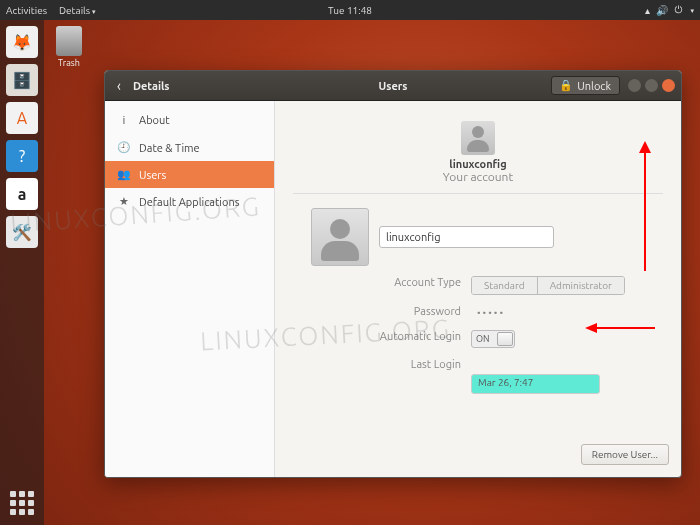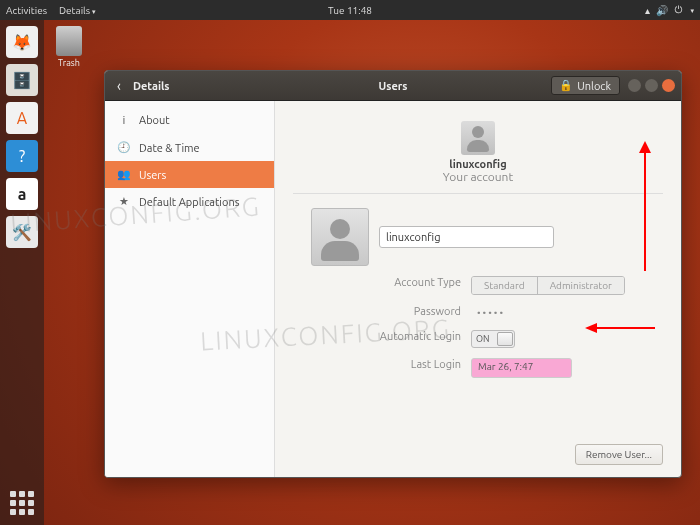--- a/index.html
+++ b/index.html
@@ -118,26 +118,26 @@
   .switch {
     width: 44px; height: 18px; background: #eee; border: 1px solid #bbb;
     border-radius: 3px; position: relative; font-size: 9px; color: #555;
     display: flex; align-items: center; padding-left: 4px; cursor: pointer;
   }
   .switch .knob {
     position: absolute; right: 1px; top: 1px; width: 16px; height: 14px;
     background: linear-gradient(#fafafa,#e3e3e3); border: 1px solid #aaa; border-radius: 2px;
   }
   .readonly {
-    width: 101px; height: 20px; background: #f9a8d4; border: 1px solid #ccc;
-    border-radius: 3px; font-size: 10px; padding: 2px 6px; color: #555;
+    width: 129px; height: 20px; background: #5eead4; border: 1px solid #ccc;
+    border-radius: 3px; font-size: 10px; padding: 2px 6px; color: #555; margin-top: 16px;
   }
 
   .remove-btn {
-    position: absolute; right: 18px; bottom: 12px;
+    position: absolute; right: 12px; bottom: 12px;
     background: linear-gradient(#f7f6f4,#eae8e4); border: 1px solid #bcb8b0;
     border-radius: 3px; padding: 4px 10px; font-size: 10px; color: #555; cursor: pointer;
   }
 
   .arrow-up { position: absolute; right: 28px; top: 40px; color: red; }
   .arrow-up svg { overflow: visible; }
   .arrow-side { position: absolute; left: 310px; top: 218px; color: red; }
 
   .watermark {
     position: absolute; color: rgba(120,120,120,.25); font-size: 26px;

